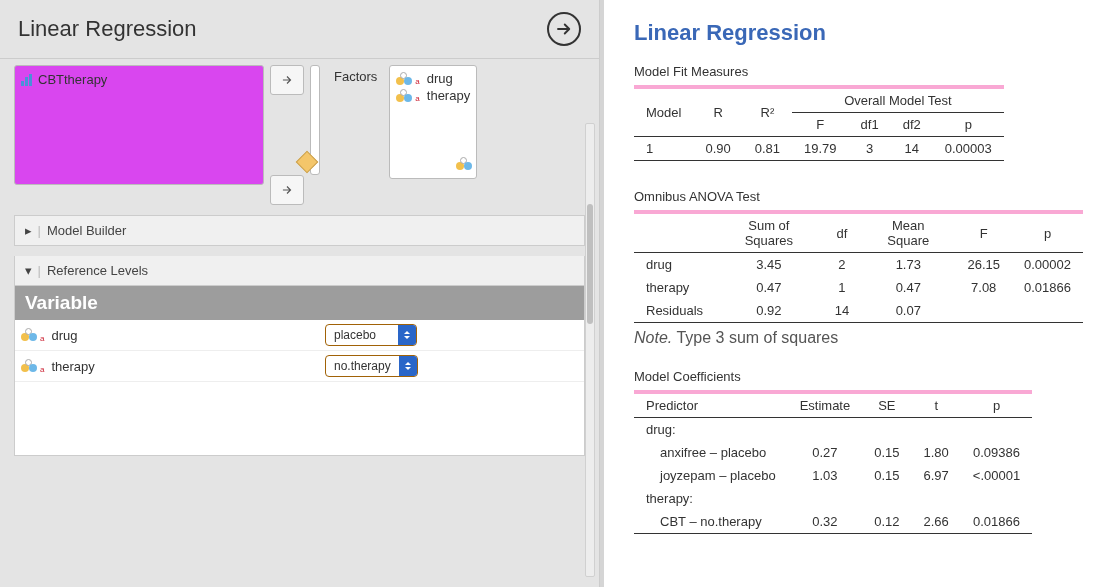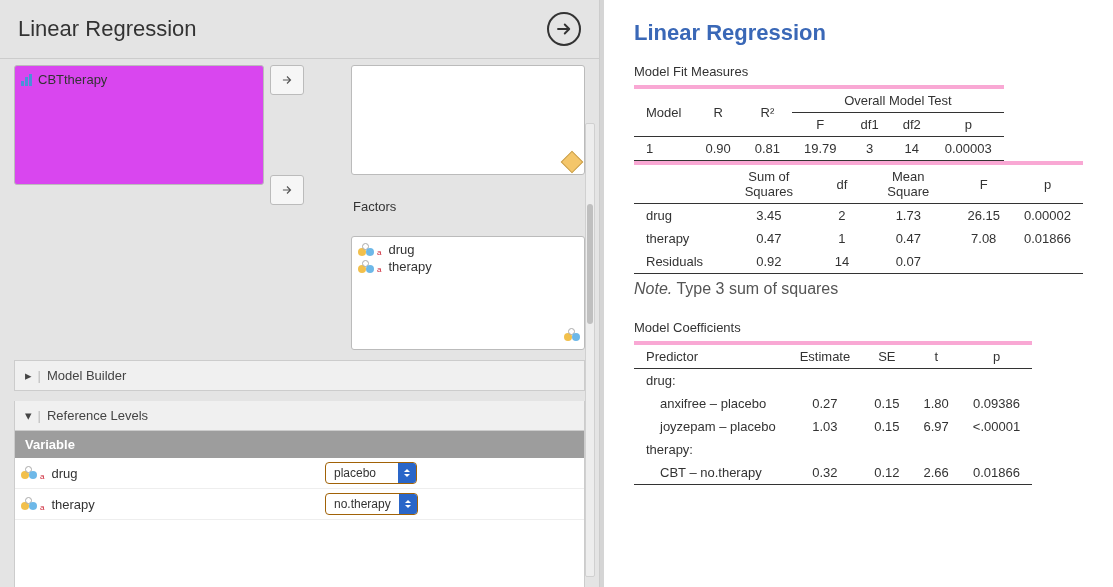--- a/index.html
+++ b/index.html
@@ -80,21 +80,21 @@
     margin-top:0;
   }
   .arrow-btn {
     width: 34px; height: 30px;
     background: #f6f6f6;
     border: 1px solid #bbb;
     border-radius: 3px;
     display:flex; align-items:center; justify-content:center;
     cursor:pointer;
   }
-  .target-stack { flex:1; display:flex; flex-direction:column; gap:20px;margin-left:41px; }
+  .target-stack { flex:1; display:flex; gap:12px; }
   .target-box {
     background:#fff; border:1px solid #bbb; border-radius:3px;
     padding:4px; position:relative;
   }
   .target-box.dep { height: 110px; }
   .target-box.factors { height: 114px; }
   .target-label { font-size:13px; color:#333; margin: 4px 0 2px 2px; }
   .corner-icon { position:absolute; right:4px; bottom:4px; }
   .factor-item { display:flex; align-items:center; gap:5px; padding:1px 2px; }
   .three-balls {
@@ -121,21 +121,21 @@
     margin-top:10px; border:1px solid #ccc; background:#f0f0f0;
     padding:7px 10px; font-size:13px; color:#444;
     display:flex; align-items:center; gap:6px; cursor:pointer;
   }
   .section-bar .chev { display:inline-block; }
   .reflevels-body {
     background:#fff; border:1px solid #ccc; border-top:none;
     height: 170px;
   }
   .reflevels-header {
-    display:flex; background:#9d9d9d; color:#fff; font-weight:600; font-size:13px;
+    display:flex; background:#9d9d9d; color:#fff; font-weight:600; font-size:19px;
   }
   .reflevels-header div { padding:6px 10px; }
   .col-var { width:310px; }
   .col-ref { flex:1; }
   .ref-row {
     display:flex; align-items:center; border-bottom:1px solid #eee;
     padding:4px 6px;
   }
   .ref-row .vname { width:304px; display:flex; align-items:center; gap:5px; }
   .select-ctl {
@@ -314,20 +314,21 @@
         <td>0.90</td>
         <td>0.81</td>
         <td>19.79</td>
         <td>3</td>
         <td>14</td>
         <td>0.00003</td>
         </tr>
   </tbody>
     </table>
 
+  <div class="sec-title" style="margin-top:28px;">Omnibus ANOVA Test</div>
   <table class="tbl">
     <tbody>
         <tr class="thr thr2">
           <th class="lalign">&nbsp;</th>
       <th>Sum of Squares</th>
       <th>df</th>
       <th>Mean Square</th>
       <th>F</th>
       <th>p</th>
         </tr>

